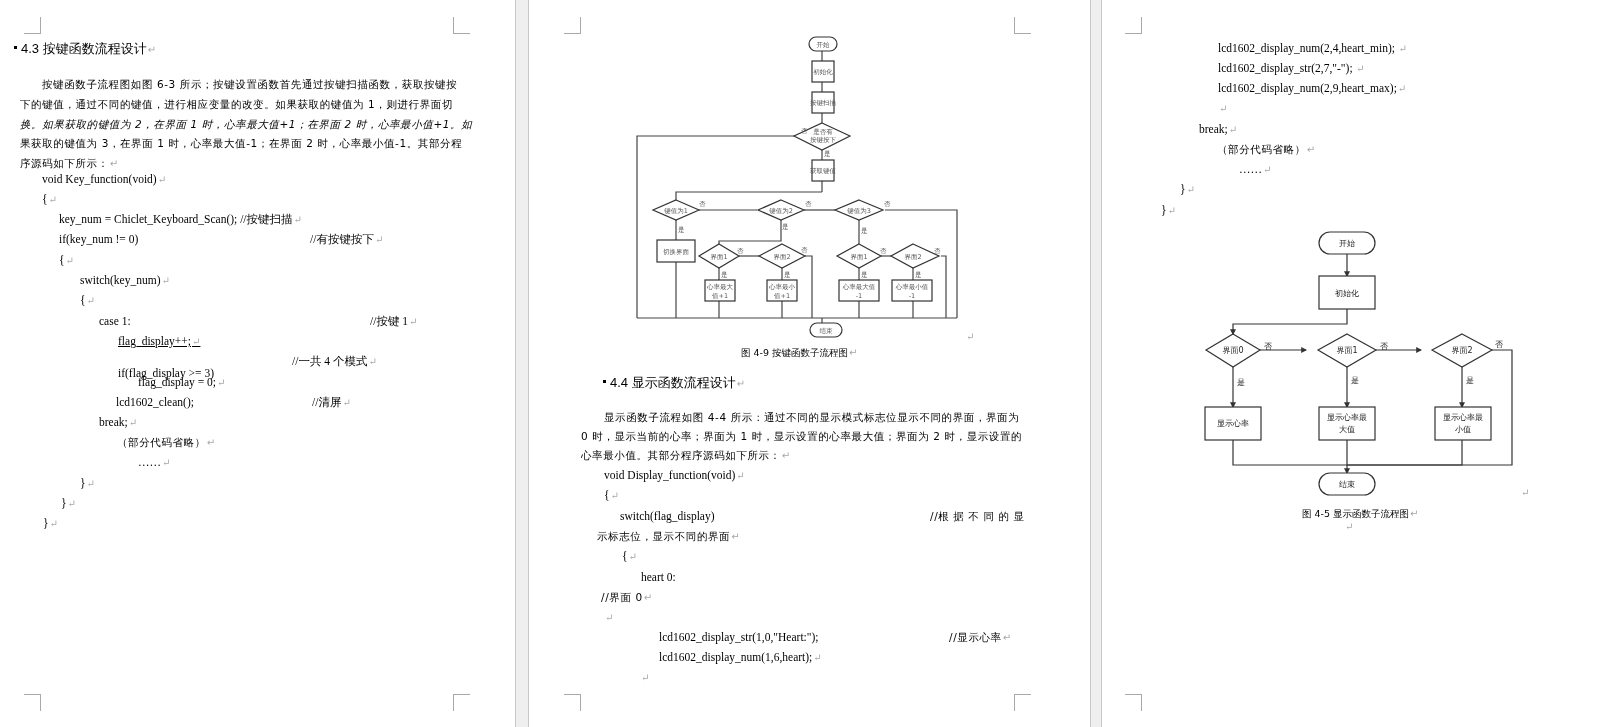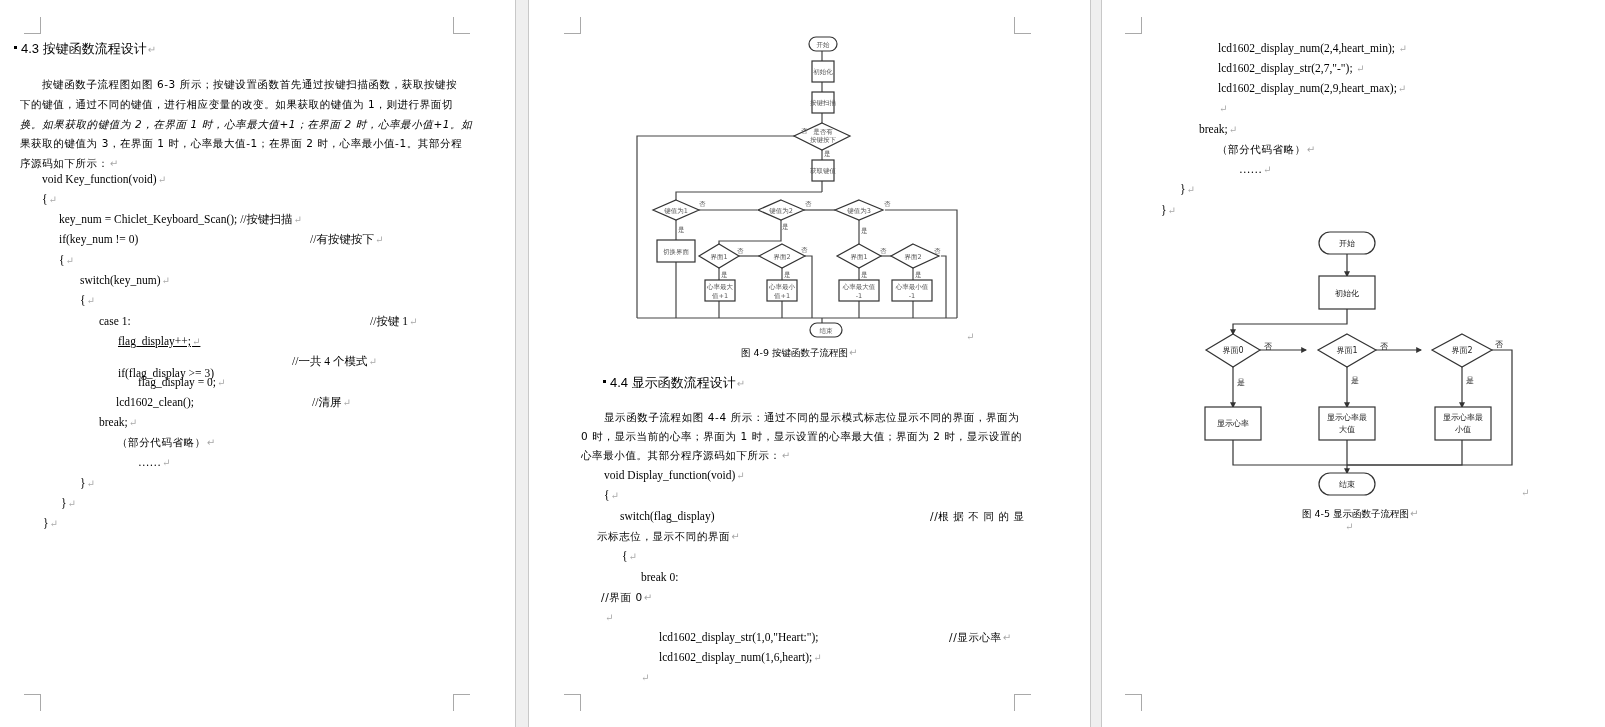--- a/index.html
+++ b/index.html
@@ -192,21 +192,21 @@
   <div class="t cn" style="left:75px;top:410px;">显示函数子流程如图 4-4 所示：通过不同的显示模式标志位显示不同的界面，界面为</div>
   <div class="t cn" style="left:52px;top:429px;">0 时，显示当前的心率；界面为 1 时，显示设置的心率最大值；界面为 2 时，显示设置的</div>
   <div class="t cn" style="left:52px;top:448px;"><span>心率最小值。其部分程序源码如下所示：</span><span class="pm">↵</span></div>
 
   <div class="t code" style="left:75px;top:468px;"><span>void Display_function(void)</span><span class="pm">↵</span></div>
   <div class="t code" style="left:75px;top:488px;"><span>{</span><span class="pm">↵</span></div>
   <div class="t code" style="left:91px;top:509px;"><span>switch(flag_display)</span></div>
   <div class="t cn" style="left:401px;top:509px;"><span>//根 据 不 同 的 显</span></div>
   <div class="t cn" style="left:52px;top:529px;margin-left:16px;"><span>示标志位，显示不同的界面</span><span class="pm">↵</span></div>
   <div class="t code" style="left:93px;top:549px;"><span>{</span><span class="pm">↵</span></div>
-  <div class="t code" style="left:112px;top:570px;"><span>break 0:</span></div>
+  <div class="t code" style="left:112px;top:570px;"><span>heart 0:</span></div>
   <div class="t cn" style="left:72px;top:590px;"><span>//界面 0</span><span class="pm">↵</span></div>
   <div class="t code" style="left:75px;top:610px;"><span></span><span class="pm">↵</span></div>
   <div class="t code" style="left:130px;top:630px;"><span>lcd1602_display_str(1,0,"Heart:");</span></div>
   <div class="t cn" style="left:420px;top:630px;"><span>//显示心率</span><span class="pm">↵</span></div>
   <div class="t code" style="left:130px;top:650px;"><span>lcd1602_display_num(1,6,heart);</span><span class="pm">↵</span></div>
   <div class="t code" style="left:111px;top:670px;"><span></span><span class="pm">↵</span></div>
 </div>
 
 <div class="page-sep" style="left:1090px;width:12px;"></div>
 

